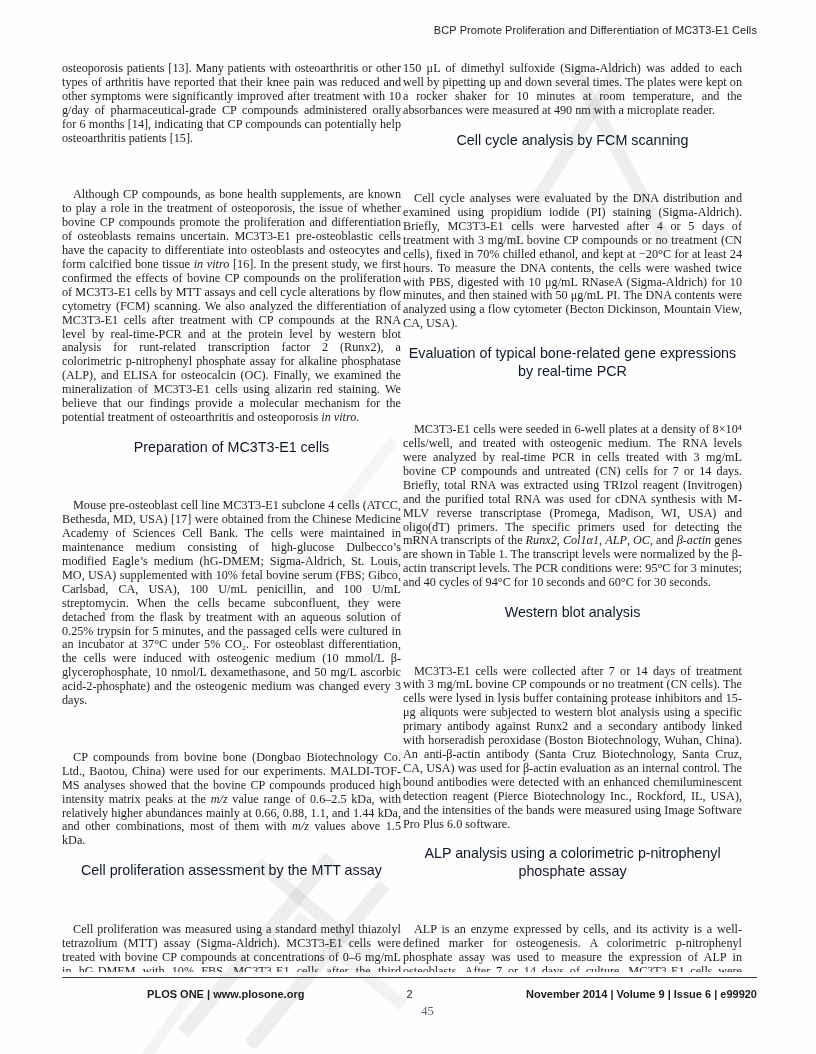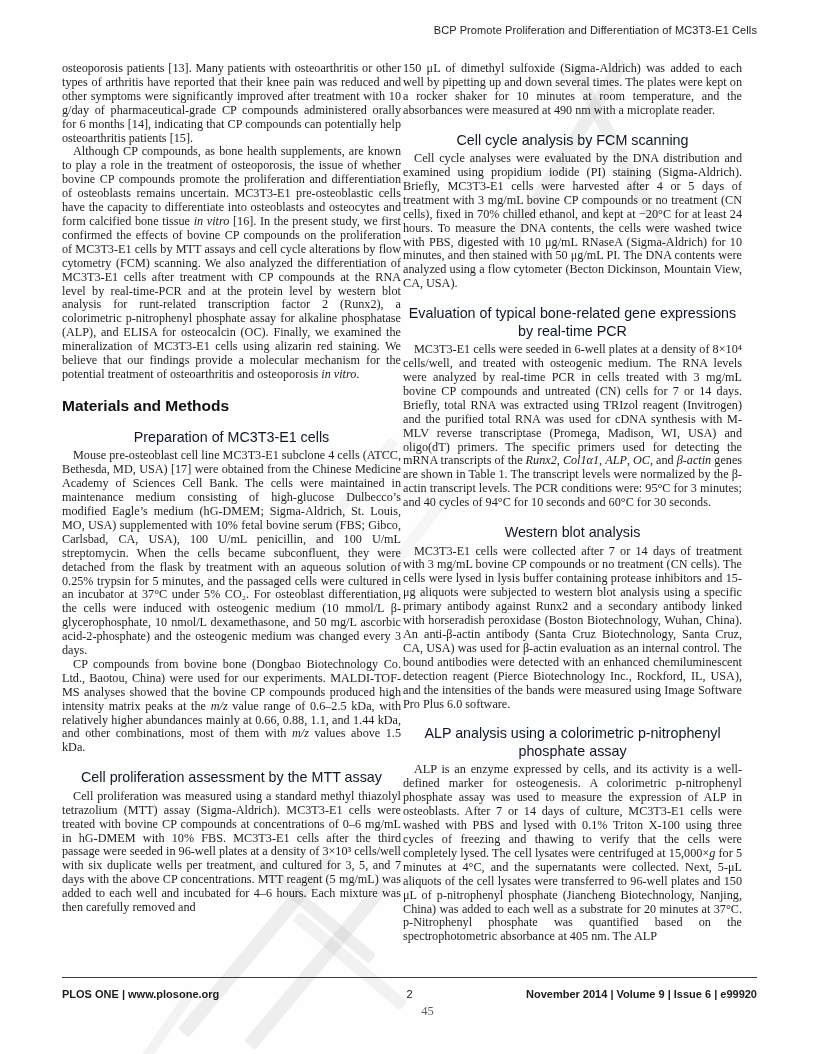--- a/index.html
+++ b/index.html
@@ -8,31 +8,31 @@
   .page{position:absolute;inset:0;background:#fefefe;}
 
   
   .running-head{position:absolute;top:24px;right:59px;width:600px;text-align:right;
        font-family:"Liberation Sans",sans-serif;font-size:11px;color:#222;letter-spacing:.1px;}
 
   
   .columns{position:absolute;top:62px;left:62px;width:696px;height:910px;display:flex;gap:2px;overflow:hidden;}
   .col{width:339px;overflow:hidden;}
   .body-para{margin:0;font-size:12.2px;line-height:13.9px;text-align:justify;color:#1d1d1b;}
-  .body-para.indent{text-indent:11px;}
+  .body-para.indent{text-indent:11px;margin-top:43px;}
   .section-heading{margin:15px 0 6px 0;font-family:"Liberation Sans",sans-serif;
        font-size:15.5px;font-weight:bold;color:#111;line-height:18px;}
   .subsection-heading{margin:14px 0 3px 0;font-family:"Liberation Sans",sans-serif;
        font-size:14.3px;font-weight:normal;color:#0f172a;line-height:17.5px;text-align:center;}
 
   
   .footer-rule{position:absolute;top:977px;left:62px;width:695px;height:1px;background:#3a3a3a;}
   .footer{position:absolute;top:988px;left:62px;width:695px;display:flex;align-items:baseline;
        font-family:"Liberation Sans",sans-serif;font-size:11px;color:#1c1c1c;}
-  .footer .f-left{flex:1;text-align:left;font-weight:600;}
+  .footer .f-left{flex:1;text-align:center;font-weight:600;}
   .footer .f-center{width:40px;text-align:center;font-weight:400;}
   .footer .f-right{flex:1;text-align:right;font-weight:600;}
   .stamp-page{position:absolute;top:1004px;left:80px;width:695px;text-align:center;
        font-family:"Liberation Serif",serif;font-size:12.5px;color:#55606c;}
 
   
   .wm-stroke{position:absolute;background:rgba(135,135,135,0.13);border-radius:3px;pointer-events:none;}
   .wm1a{left:560px;top:45px;width:13px;height:215px;transform:rotate(32deg);}
   .wm1b{left:615px;top:55px;width:13px;height:205px;transform:rotate(-28deg);}
   .wm2a{left:330px;top:420px;width:11px;height:190px;transform:rotate(38deg);opacity:.6;}
@@ -57,21 +57,20 @@
   <div class="wm-stroke wm3c"></div>
   <div class="wm-stroke wm3d"></div>
   <div class="wm-stroke wm4a"></div>
 
   <div class="running-head">BCP Promote Proliferation and Differentiation of MC3T3-E1 Cells</div>
 
   <div class="columns">
     <div class="col" id="left-column">
         <p class="body-para">osteoporosis patients [13]. Many patients with osteoarthritis or other types of arthritis have reported that their knee pain was reduced and other symptoms were significantly improved after treatment with 10 g/day of pharmaceutical-grade CP compounds administered orally for 6 months [14], indicating that CP compounds can potentially help osteoarthritis patients [15].</p>
         <p class="body-para indent">Although CP compounds, as bone health supplements, are known to play a role in the treatment of osteoporosis, the issue of whether bovine CP compounds promote the proliferation and differentiation of osteoblasts remains uncertain. MC3T3-E1 pre-osteoblastic cells have the capacity to differentiate into osteoblasts and osteocytes and form calcified bone tissue <i>in vitro</i> [16]. In the present study, we first confirmed the effects of bovine CP compounds on the proliferation of MC3T3-E1 cells by MTT assays and cell cycle alterations by flow cytometry (FCM) scanning. We also analyzed the differentiation of MC3T3-E1 cells after treatment with CP compounds at the RNA level by real-time-PCR and at the protein level by western blot analysis for runt-related transcription factor 2 (Runx2), a colorimetric p-nitrophenyl phosphate assay for alkaline phosphatase (ALP), and ELISA for osteocalcin (OC). Finally, we examined the mineralization of MC3T3-E1 cells using alizarin red staining. We believe that our findings provide a molecular mechanism for the potential treatment of osteoarthritis and osteoporosis <i>in vitro</i>.</p>
-        <h2 class="section-heading">Materials and Methods</h2>
         <h3 class="subsection-heading">Preparation of MC3T3-E1 cells</h3>
         <p class="body-para indent">Mouse pre-osteoblast cell line MC3T3-E1 subclone 4 cells (ATCC, Bethesda, MD, USA) [17] were obtained from the Chinese Medicine Academy of Sciences Cell Bank. The cells were maintained in maintenance medium consisting of high-glucose Dulbecco’s modified Eagle’s medium (hG-DMEM; Sigma-Aldrich, St. Louis, MO, USA) supplemented with 10% fetal bovine serum (FBS; Gibco, Carlsbad, CA, USA), 100 U/mL penicillin, and 100 U/mL streptomycin. When the cells became subconfluent, they were detached from the flask by treatment with an aqueous solution of 0.25% trypsin for 5 minutes, and the passaged cells were cultured in an incubator at 37°C under 5% CO₂. For osteoblast differentiation, the cells were induced with osteogenic medium (10 mmol/L β-glycerophosphate, 10 nmol/L dexamethasone, and 50 mg/L ascorbic acid-2-phosphate) and the osteogenic medium was changed every 3 days.</p>
         <p class="body-para indent">CP compounds from bovine bone (Dongbao Biotechnology Co. Ltd., Baotou, China) were used for our experiments. MALDI-TOF-MS analyses showed that the bovine CP compounds produced high intensity matrix peaks at the <i>m/z</i> value range of 0.6–2.5 kDa, with relatively higher abundances mainly at 0.66, 0.88, 1.1, and 1.44 kDa, and other combinations, most of them with <i>m/z</i> values above 1.5 kDa.</p>
         <h3 class="subsection-heading">Cell proliferation assessment by the MTT assay</h3>
         <p class="body-para indent">Cell proliferation was measured using a standard methyl thiazolyl tetrazolium (MTT) assay (Sigma-Aldrich). MC3T3-E1 cells were treated with bovine CP compounds at concentrations of 0–6 mg/mL in hG-DMEM with 10% FBS. MC3T3-E1 cells after the third passage were seeded in 96-well plates at a density of 3×10³ cells/well with six duplicate wells per treatment, and cultured for 3, 5, and 7 days with the above CP concentrations. MTT reagent (5 mg/mL) was added to each well and incubated for 4–6 hours. Each mixture was then carefully removed and</p>
       </div>
     <div class="col" id="right-column">
         <p class="body-para">150 μL of dimethyl sulfoxide (Sigma-Aldrich) was added to each well by pipetting up and down several times. The plates were kept on a rocker shaker for 10 minutes at room temperature, and the absorbances were measured at 490 nm with a microplate reader.</p>
         <h3 class="subsection-heading">Cell cycle analysis by FCM scanning</h3>
         <p class="body-para indent">Cell cycle analyses were evaluated by the DNA distribution and examined using propidium iodide (PI) staining (Sigma-Aldrich). Briefly, MC3T3-E1 cells were harvested after 4 or 5 days of treatment with 3 mg/mL bovine CP compounds or no treatment (CN cells), fixed in 70% chilled ethanol, and kept at −20°C for at least 24 hours. To measure the DNA contents, the cells were washed twice with PBS, digested with 10 μg/mL RNaseA (Sigma-Aldrich) for 10 minutes, and then stained with 50 μg/mL PI. The DNA contents were analyzed using a flow cytometer (Becton Dickinson, Mountain View, CA, USA).</p>

